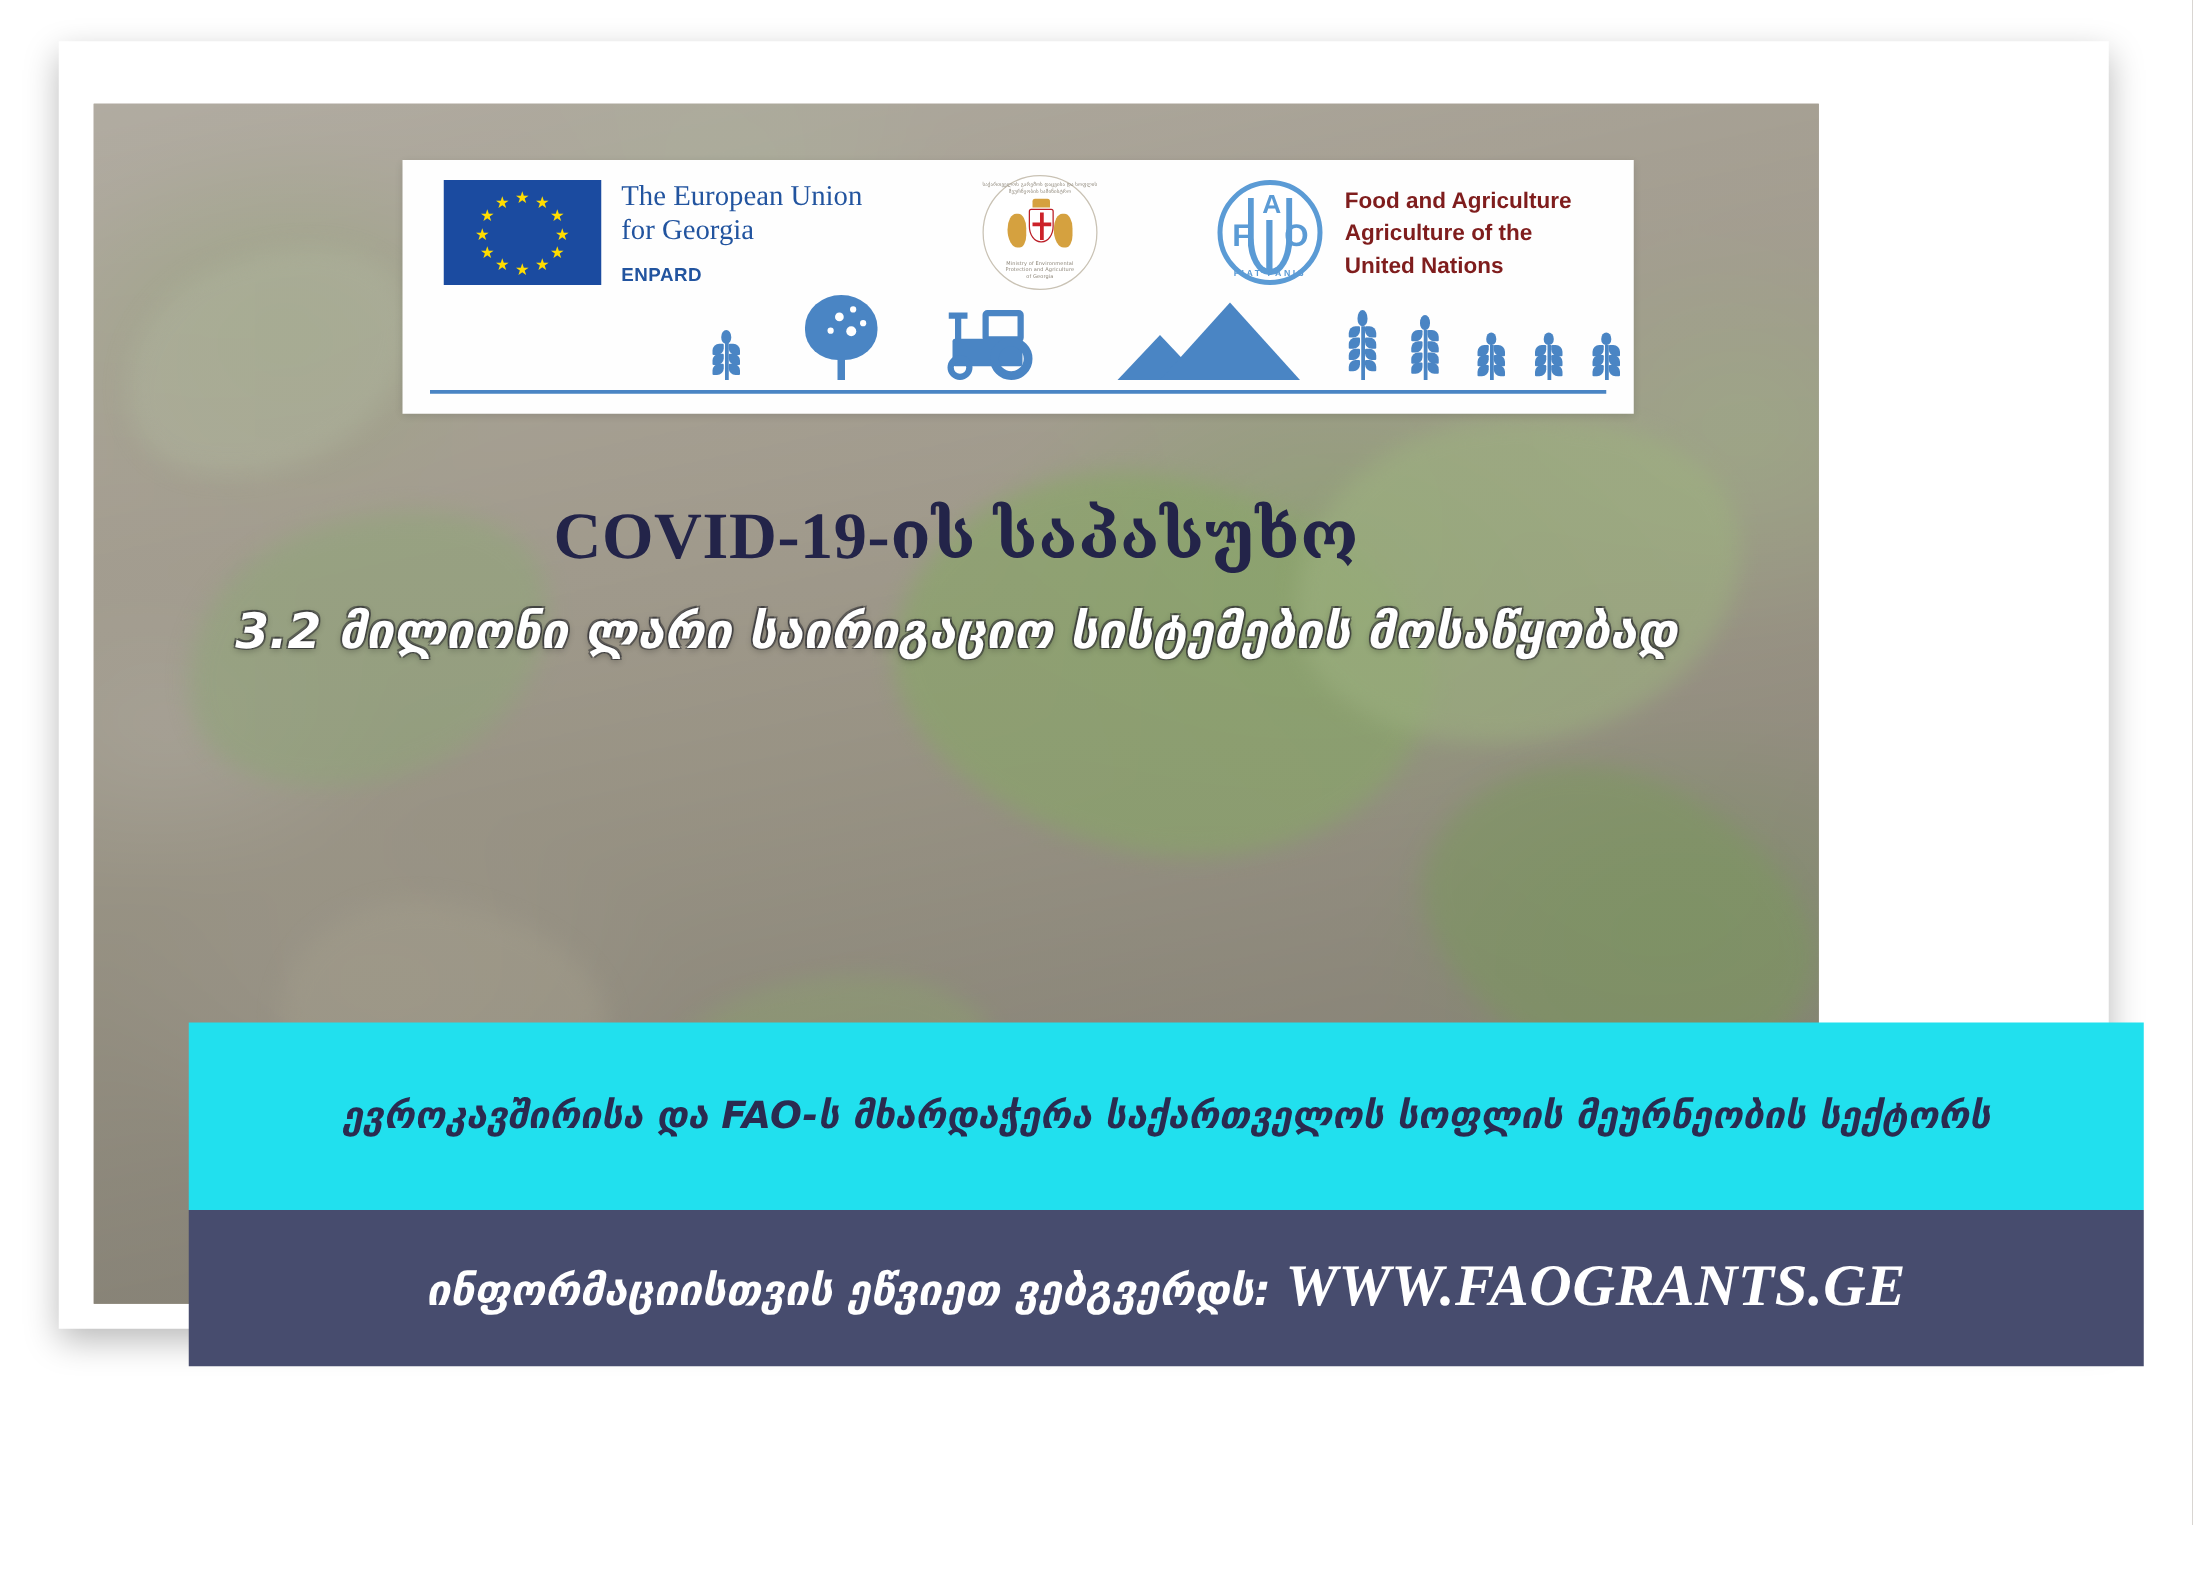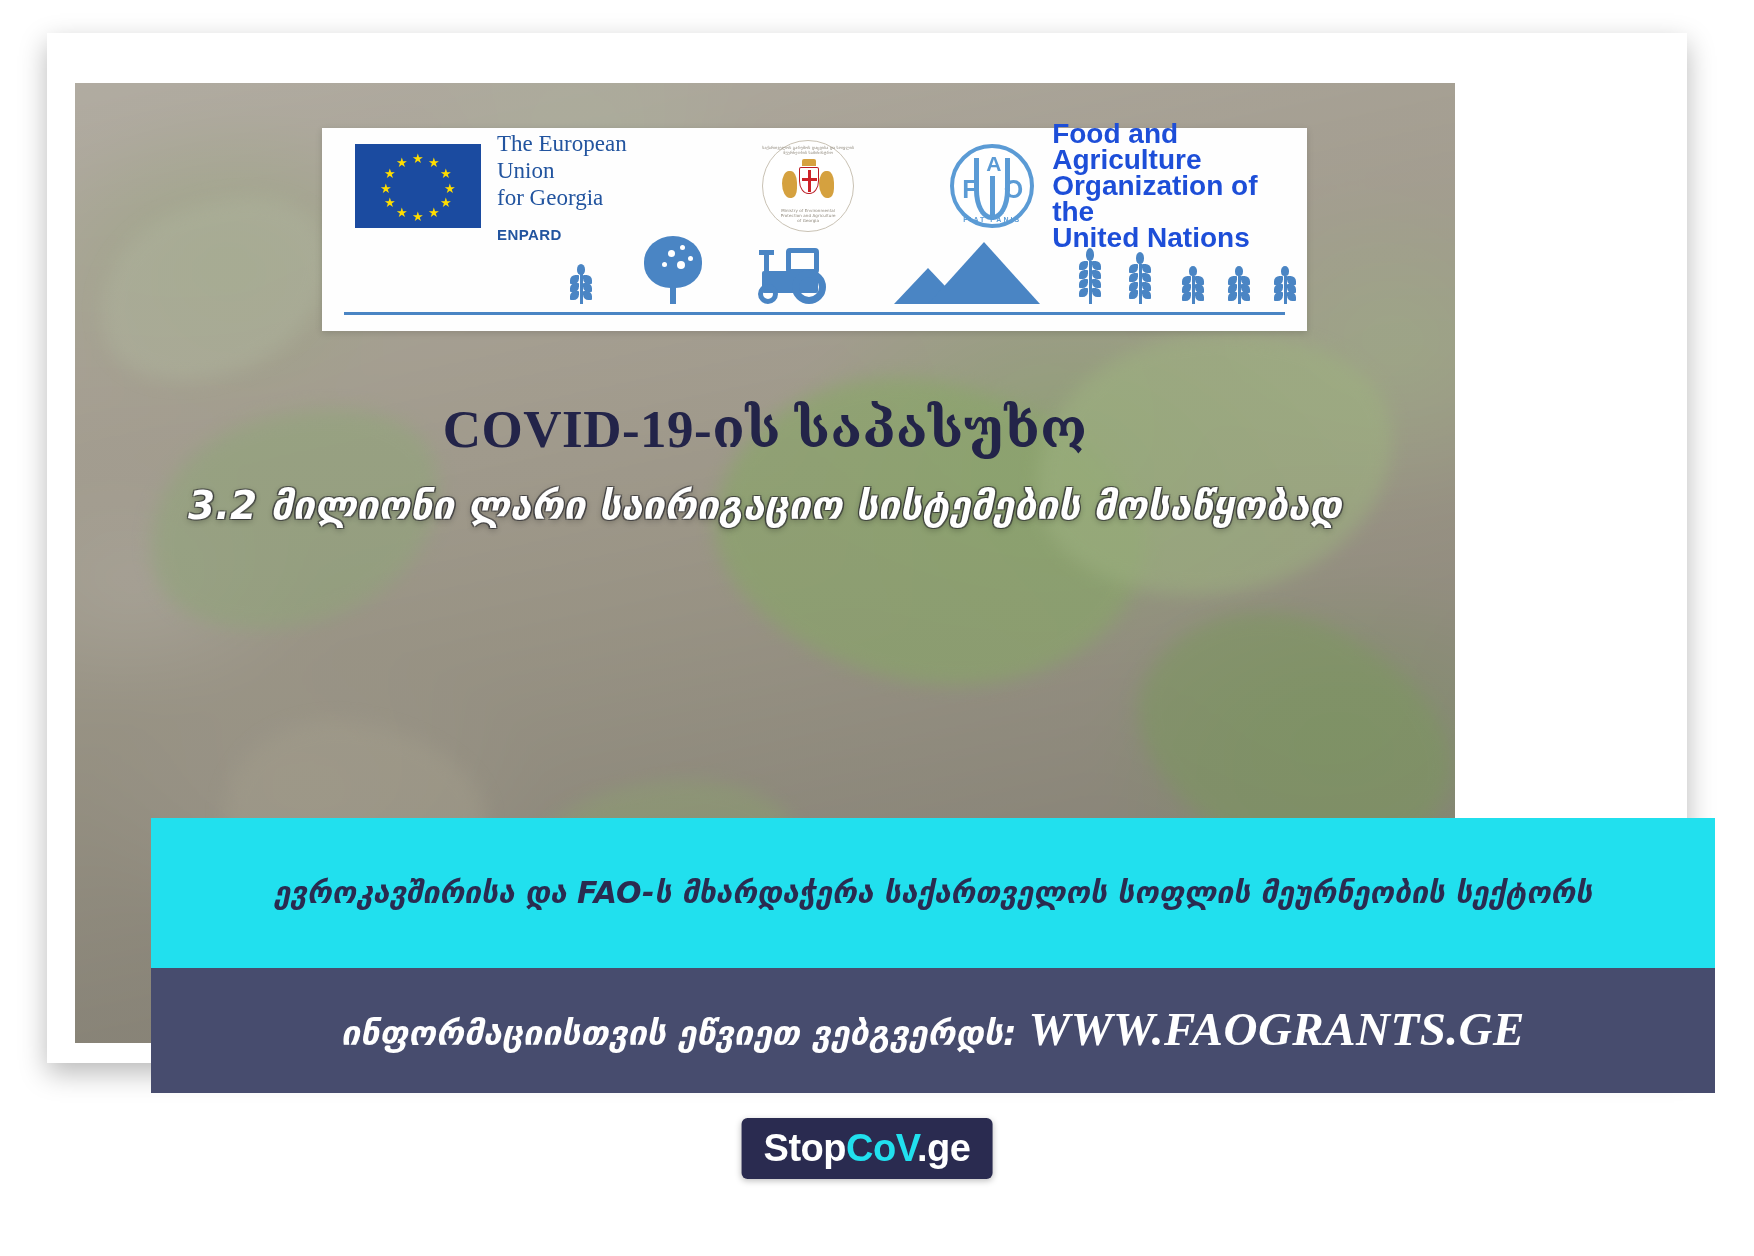--- a/index.html
+++ b/index.html
@@ -171,21 +171,21 @@
     width:5px; height:40px; background:#5b9bd5;
   }
   #fao-motto {
     position:absolute; left:0; right:0; bottom:1px; text-align:center;
     font-size:7px; letter-spacing:2px; color:#5b9bd5;
     font-family:"Liberation Sans", sans-serif; font-weight:bold;
   }
   #fao-text { margin-left:18px; }
   #fao-text div {
     font-family:"Liberation Sans", sans-serif;
-    font-weight:bold; font-size:28px; line-height:26px; color:#1d4ed8;
+    font-weight:bold; font-size:18px; line-height:26px; color:#7f1d1d;
   }
 
   
   #icon-band {
     position:absolute; left:22px; right:22px; bottom:16px; height:74px;
   }
   #icon-row {
     position:absolute; left:0; right:0; bottom:8px; height:62px;
   }
   #band-rule {
@@ -431,21 +431,21 @@
           <div id="fao-emblem">
             <div id="fao-ears"></div>
             <div id="fao-stem"></div>
             <span class="f-letter">F</span>
             <span class="a-letter">A</span>
             <span class="o-letter">O</span>
             <div id="fao-motto">FIAT PANIS</div>
           </div>
           <div id="fao-text">
             <div>Food and Agriculture</div>
-            <div>Organization of the</div>
+            <div>Agriculture of the</div>
             <div>United Nations</div>
           </div>
         </div>
       </div>
 
       <div id="icon-band">
         <div id="icon-row">
 
           <div class="ag-icon wheat" style="left:226px;height:40px;">
             <div class="tip" style="height:11px;"></div>
@@ -552,18 +552,15 @@
     </div>
 
     <div id="cyan-band">
       <div id="cyan-text">ევროკავშირისა და FAO-ს მხარდაჭერა საქართველოს სოფლის მეურნეობის სექტორს</div>
     </div>
 
     <div id="navy-band">
       <div id="navy-text"><span>ინფორმაციისთვის ეწვიეთ ვებგვერდს: </span><span class="url">WWW.FAOGRANTS.GE</span></div>
     </div>
 
-    <div id="stopcov-badge">
-      <span class="txt"><span class="sc-white">Stop</span><span class="sc-cyan">CoV</span><span class="sc-white">.ge</span></span>
-    </div>
 
   </div>
 </div>
 
 </body></html>

